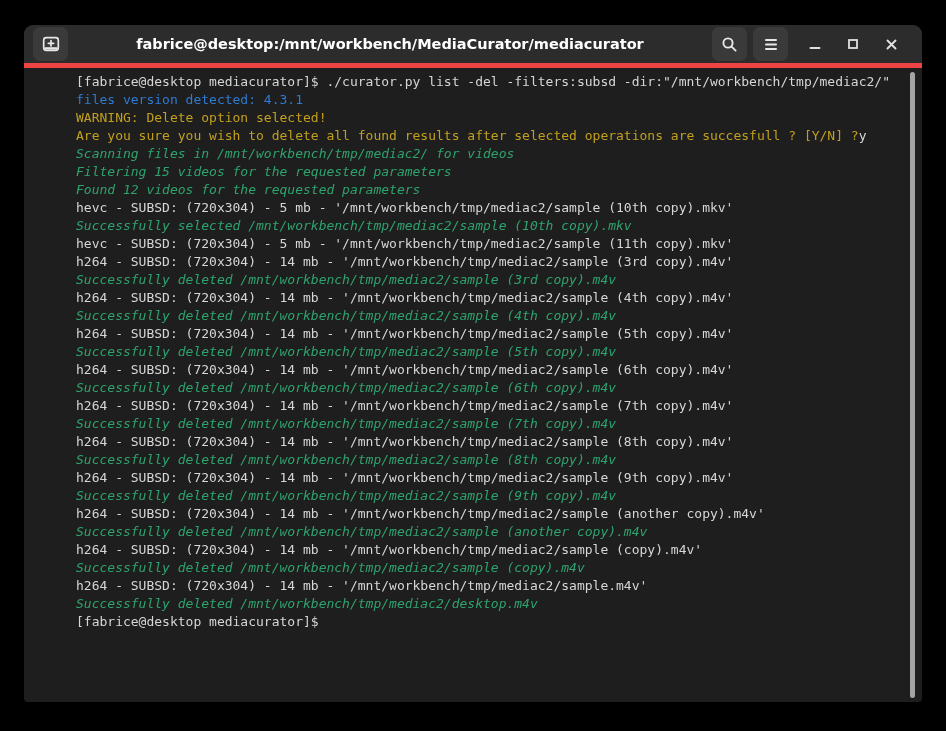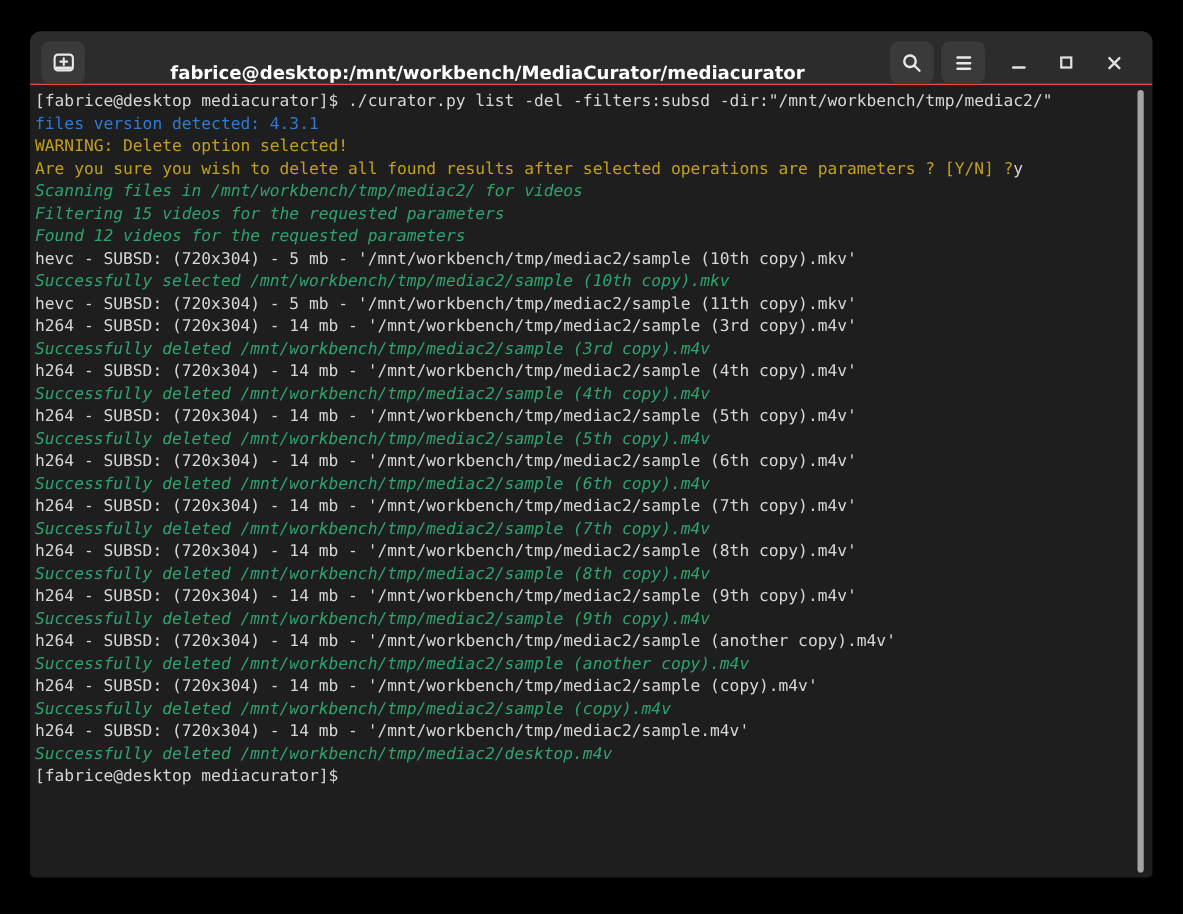--- a/index.html
+++ b/index.html
@@ -23,22 +23,22 @@
     background:var(--terminal_bg);
     border-radius:9px 9px 4px 4px;
     box-shadow:0 0 0 1px rgba(0,0,0,0.85), 0 4px 18px rgba(0,0,0,0.8);
     overflow:hidden;
     display:flex; flex-direction:column;
   }
 
   .titlebar {
     height:43px; flex:0 0 43px;
     background:var(--titlebar_bg);
-    border-bottom:1px solid #ef4444;
-    display:flex; align-items:flex-end;
+    border-bottom:5px solid #ef4444;
+    display:flex; align-items:center;
     padding:0 12px 0 9px;
     position:relative;
   }
   .tb-btn {
     width:35px; height:34px;
     background:var(--button_bg);
     border:none; border-radius:7px;
     display:flex; align-items:center; justify-content:center;
     cursor:pointer; flex:0 0 auto;
   }
@@ -59,21 +59,21 @@
 
   .terminal {
     flex:1 1 auto; position:relative;
     padding:5px 16px 0 4px;
     font-family:"DejaVu Sans Mono", monospace;
     font-size:13px; line-height:18px;
     color:var(--fg);
     cursor:text;
     overflow:hidden;
   }
-  .line { white-space:pre; }
+  .line { white-space:pre;margin-left:48px; }
   .c-fg { color:var(--fg); }
   .c-blue { color:var(--blue); }
   .c-yellow { color:var(--yellow); }
   .c-green { color:var(--green);font-style:italic; }
 
   .scrollbar-thumb {
     position:absolute; right:7px; top:47px;
     width:5px; height:626px;
     background:var(--scrollbar);
     border-radius:3px;
@@ -140,21 +140,21 @@
         </span>
       </button>
     </div>
   </div>
 
   <div class="terminal">
     <div>
         <div class="line"><span class="c-fg">[fabrice@desktop mediacurator]$ ./curator.py list -del -filters:subsd -dir:"/mnt/workbench/tmp/mediac2/"</span></div>
         <div class="line"><span class="c-blue">files version detected: 4.3.1</span></div>
         <div class="line"><span class="c-yellow">WARNING: Delete option selected!</span></div>
-        <div class="line"><span class="c-yellow">Are you sure you wish to delete all found results after selected operations are parameters ? [Y/N] ?</span><span class="c-fg">y</span></div>
+        <div class="line"><span class="c-yellow">Are you sure you wish to delete all found results after selected operations are succesfull ? [Y/N] ?</span><span class="c-fg">y</span></div>
         <div class="line"><span class="c-green">Scanning files in /mnt/workbench/tmp/mediac2/ for videos</span></div>
         <div class="line"><span class="c-green">Filtering 15 videos for the requested parameters</span></div>
         <div class="line"><span class="c-green">Found 12 videos for the requested parameters</span></div>
         <div class="line"><span class="c-fg">hevc - SUBSD: (720x304) - 5 mb - '/mnt/workbench/tmp/mediac2/sample (10th copy).mkv'</span></div>
         <div class="line"><span class="c-green">Successfully selected /mnt/workbench/tmp/mediac2/sample (10th copy).mkv</span></div>
         <div class="line"><span class="c-fg">hevc - SUBSD: (720x304) - 5 mb - '/mnt/workbench/tmp/mediac2/sample (11th copy).mkv'</span></div>
         <div class="line"><span class="c-fg">h264 - SUBSD: (720x304) - 14 mb - '/mnt/workbench/tmp/mediac2/sample (3rd copy).m4v'</span></div>
         <div class="line"><span class="c-green">Successfully deleted /mnt/workbench/tmp/mediac2/sample (3rd copy).m4v</span></div>
         <div class="line"><span class="c-fg">h264 - SUBSD: (720x304) - 14 mb - '/mnt/workbench/tmp/mediac2/sample (4th copy).m4v'</span></div>
         <div class="line"><span class="c-green">Successfully deleted /mnt/workbench/tmp/mediac2/sample (4th copy).m4v</span></div>

